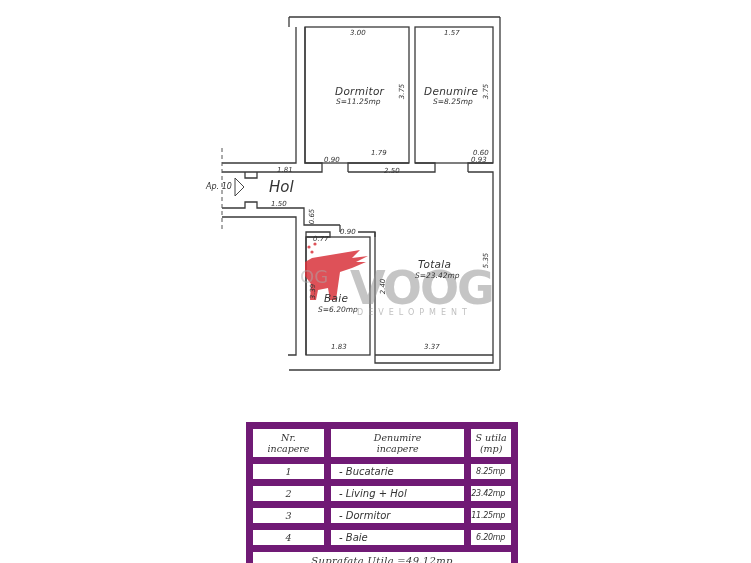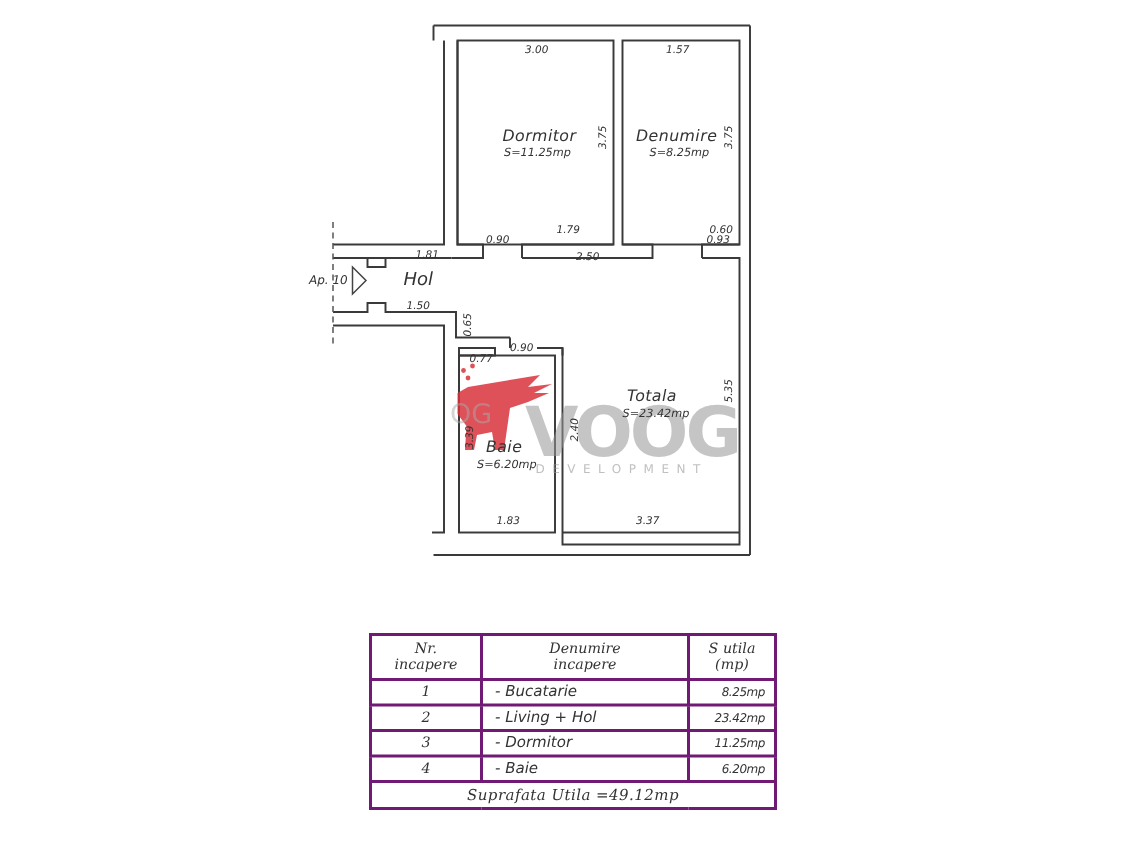--- a/index.html
+++ b/index.html
@@ -5,33 +5,33 @@
   html, body { margin: 0; padding: 0; background: #ffffff; }
   body { width: 751px; height: 563px; position: relative; overflow: hidden;
          font-family: "Liberation Sans", sans-serif; color: #222; }
   .plan { position: absolute; left: 0; top: 0; width: 751px; height: 563px; }
   .lbl { position: absolute; font-family: "DejaVu Sans", sans-serif; font-style: italic;
          color: #333; white-space: nowrap; line-height: 1; }
   .dim { font-size: 7px; }
   .room { font-size: 10.5px; letter-spacing: 0.3px; text-align: center; }
   .area { font-size: 7.5px; }
   .vert { transform: rotate(-90deg); transform-origin: center center; }
-  .hol { font-size: 12px; }
+  .hol { font-size: 15px; }
   .ap { font-size: 8px; }
   
   .wm-text { position: absolute; font-family: "DejaVu Sans", sans-serif; font-weight: bold;
              color: rgba(150,150,150,0.55); font-size: 46px; letter-spacing: -2px; line-height: 1; }
   .wm-sub { position: absolute; font-family: "DejaVu Sans", sans-serif; color: rgba(150,150,150,0.6);
             font-size: 8px; letter-spacing: 5px; line-height: 1; }
   .wm-dg { position: absolute; font-family: "DejaVu Sans", sans-serif; color: rgba(170,170,170,0.5);
            font-size: 18px; line-height: 1; }
   
   table.rooms { position: absolute; left: 246px; top: 422px; width: 272px; border-collapse: collapse;
                 font-family: "DejaVu Serif", serif; font-style: italic; color: #333; }
-  table.rooms td, table.rooms th { border: 2px solid #701a75; padding: 0; font-weight: normal; }
+  table.rooms td, table.rooms th { border: 7px solid #701a75; padding: 0; font-weight: normal; }
   table.rooms th { font-size: 9.5px; line-height: 11px; height: 28px; text-align: center; }
   table.rooms td { font-size: 9.5px; height: 15px; }
   td.num { text-align: center; width: 72px; }
   td.name { font-family: "DejaVu Sans", sans-serif; font-size: 10px !important; padding-left: 8px !important; width: 128px; }
   td.val { font-family: "DejaVu Sans", sans-serif; font-size: 8px !important; text-align: right; padding-right: 6px !important; letter-spacing: -0.3px; }
   td.total { text-align: center; font-size: 10px !important; height: 16px !important; letter-spacing: 0.3px; }
 </style>
 </head>
 <body>
 

